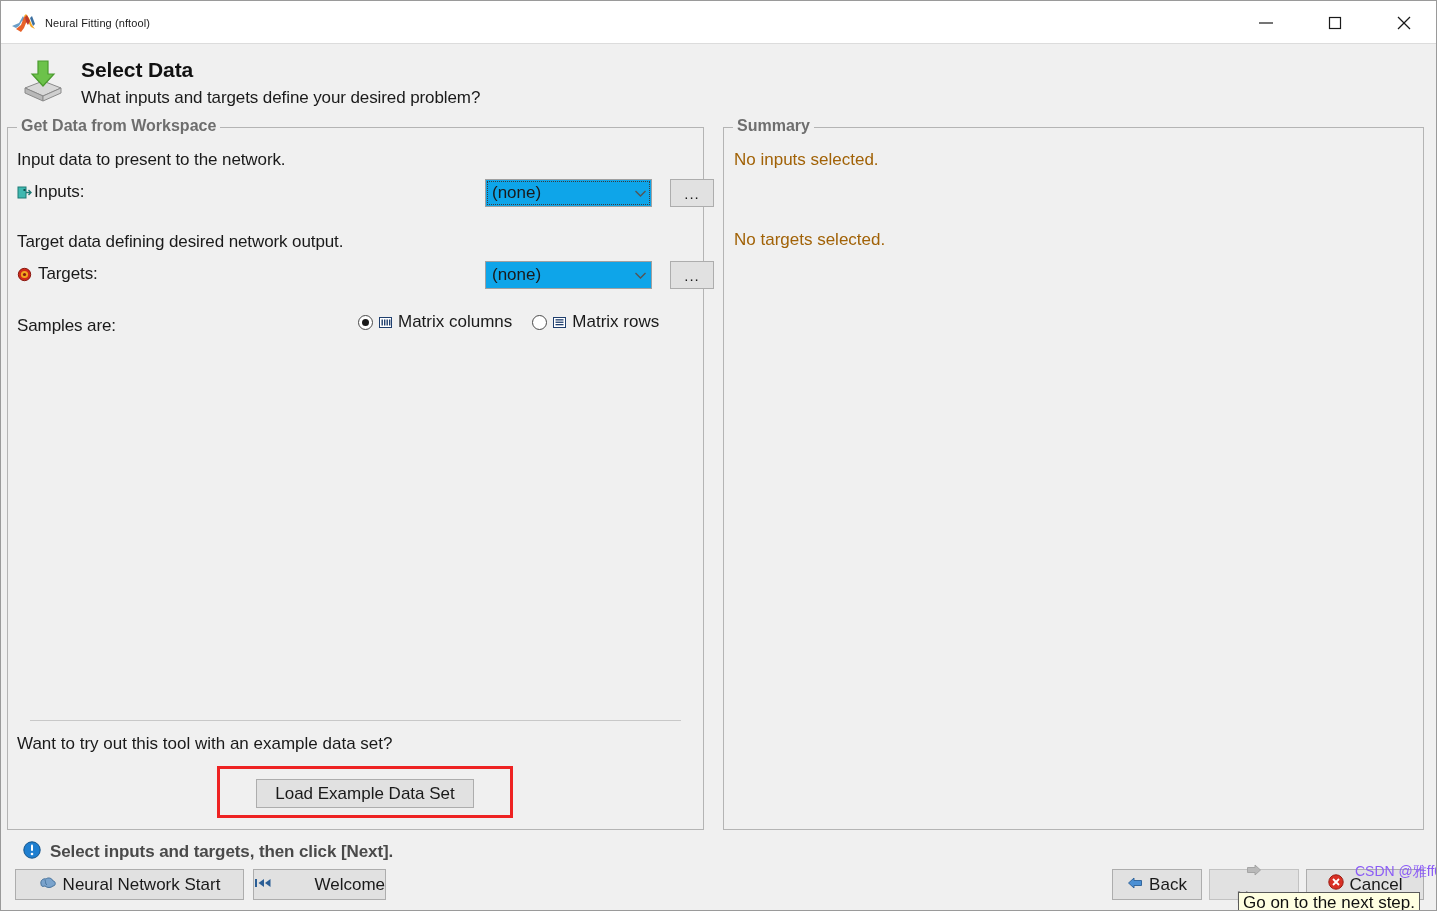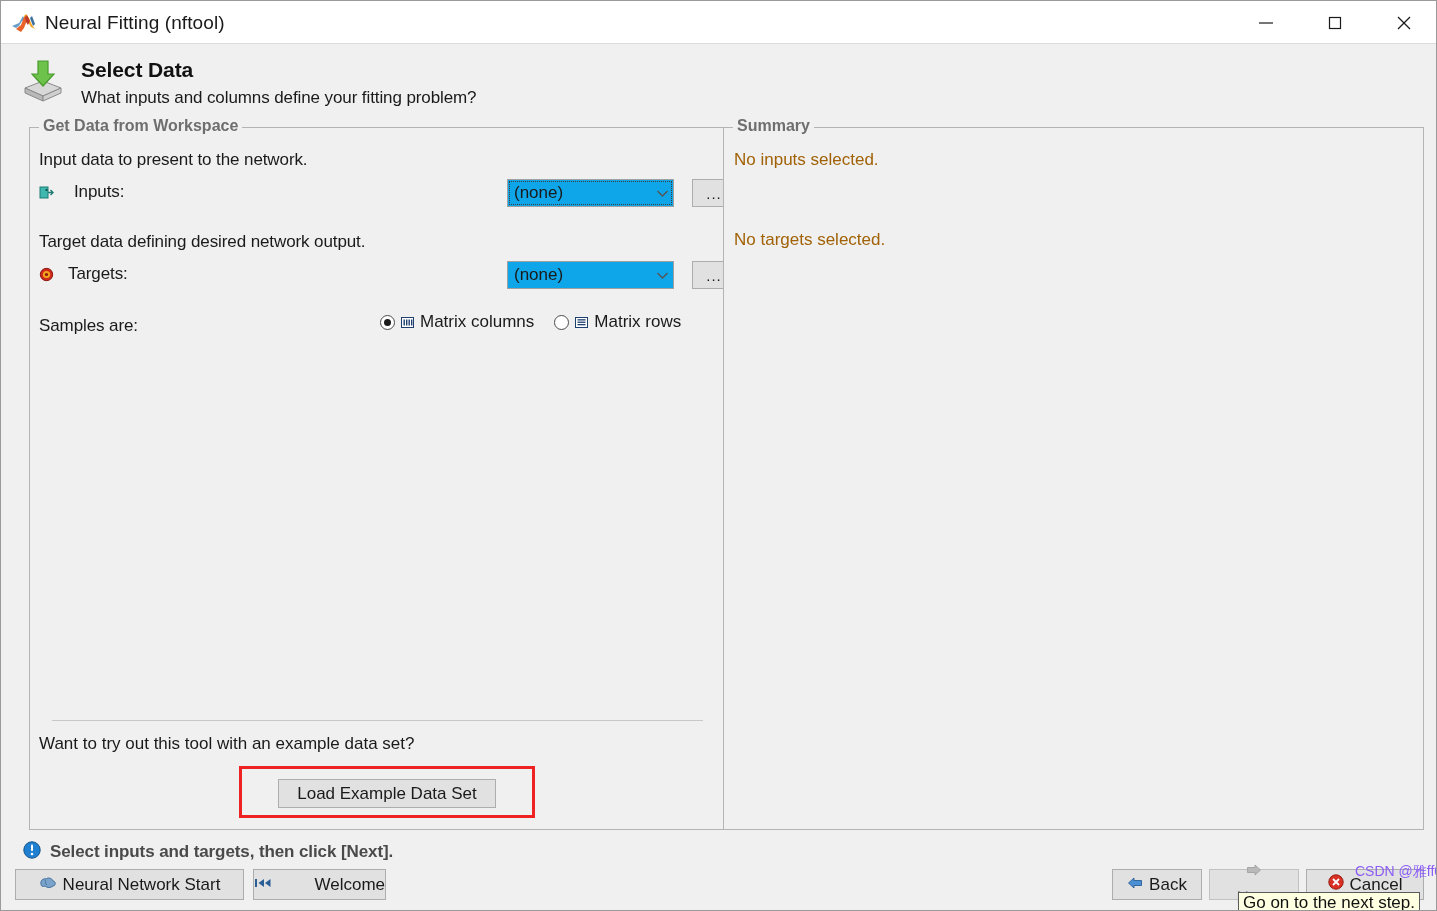--- a/index.html
+++ b/index.html
@@ -33,21 +33,21 @@
   .titlebar-left {
     position: absolute;
     left: 10px; top: 0;
     height: 43px;
     display: flex;
     align-items: center;
     gap: 8px;
   }
   .matlab-logo { width: 26px; height: 22px; display: block; }
   .title-text {
-    font-size: 19px;
+    font-size: 11px;
     color: #1a1a1a;
     letter-spacing: 0.1px;
     white-space: nowrap;
   }
   .winbtns {
     position: absolute;
     right: 0; top: 0;
     height: 43px;
     display: flex;
   }
@@ -95,35 +95,35 @@
   .group-title {
     position: absolute;
     top: -11px; left: 9px;
     background: #f0f0f0;
     padding: 0 4px;
     font-size: 16px;
     font-weight: bold;
     color: #6e6e6e;
     white-space: nowrap;
   }
-  #left-panel  { left: 28px;  top: 126px; width: 697px; height: 703px; }
+  #left-panel  { left: 6px;  top: 126px; width: 697px; height: 703px; }
   #right-panel { left: 722px; top: 126px; width: 701px; height: 703px; }
 
   
   .lbl {
     position: absolute;
     font-size: 17px;
     color: #1a1a1a;
     white-space: nowrap;
     letter-spacing: -0.1px;
   }
   #txt-input-desc  { left: 9px;  top: 22px; }
-  #row-inputs      { left: 9px;  top: 54px; display: flex; align-items: center; gap: 20px; }
+  #row-inputs      { left: 9px;  top: 54px; display: flex; align-items: center; gap: 2px; }
   #txt-target-desc { left: 9px;  top: 104px; }
-  #row-targets     { left: 9px;  top: 136px; display: flex; align-items: center; gap: 14px; }
+  #row-targets     { left: 9px;  top: 136px; display: flex; align-items: center; gap: 6px; }
   #txt-samples     { left: 9px;  top: 188px; }
 
   .tiny-icon { width: 15px; height: 15px; display: block; flex: 0 0 auto; }
 
   .combo {
     position: absolute;
     width: 167px; height: 28px;
     background: #0ea5e9;
     border: 1px solid #a0a0a0;
     box-sizing: border-box;
@@ -346,21 +346,21 @@
   <div class="header">
     <span class="header-icon">
       <svg width="48" height="48" viewBox="0 0 48 48">
         <path d="M6 31 L24 24 L42 31 L24 39 Z" fill="#d8d8d8" stroke="#8a8a8a" stroke-width="1"></path>
         <path d="M6 31 L6 36 L24 44 L24 39 Z" fill="#b8b8b8" stroke="#8a8a8a" stroke-width="1"></path>
         <path d="M42 31 L42 36 L24 44 L24 39 Z" fill="#cfcfcf" stroke="#8a8a8a" stroke-width="1"></path>
         <path d="M19 4 L29 4 L29 17 L35 17 L24 29 L13 17 L19 17 Z" fill="#6cc24a" stroke="#4a9a2e" stroke-width="1.2"></path>
       </svg>
     </span>
     <div class="header-title">Select Data</div>
-    <div class="header-sub">What inputs and columns define your fitting problem?</div>
+    <div class="header-sub">What inputs and targets define your desired problem?</div>
   </div>
 
   <div class="group" id="left-panel">
     <div class="group-title">Get Data from Workspace</div>
 
     <div class="lbl" id="txt-input-desc">Input data to present to the network.</div>
 
     <div class="lbl" id="row-inputs">
       <span>
         <svg class="tiny-icon" viewBox="0 0 15 15">

